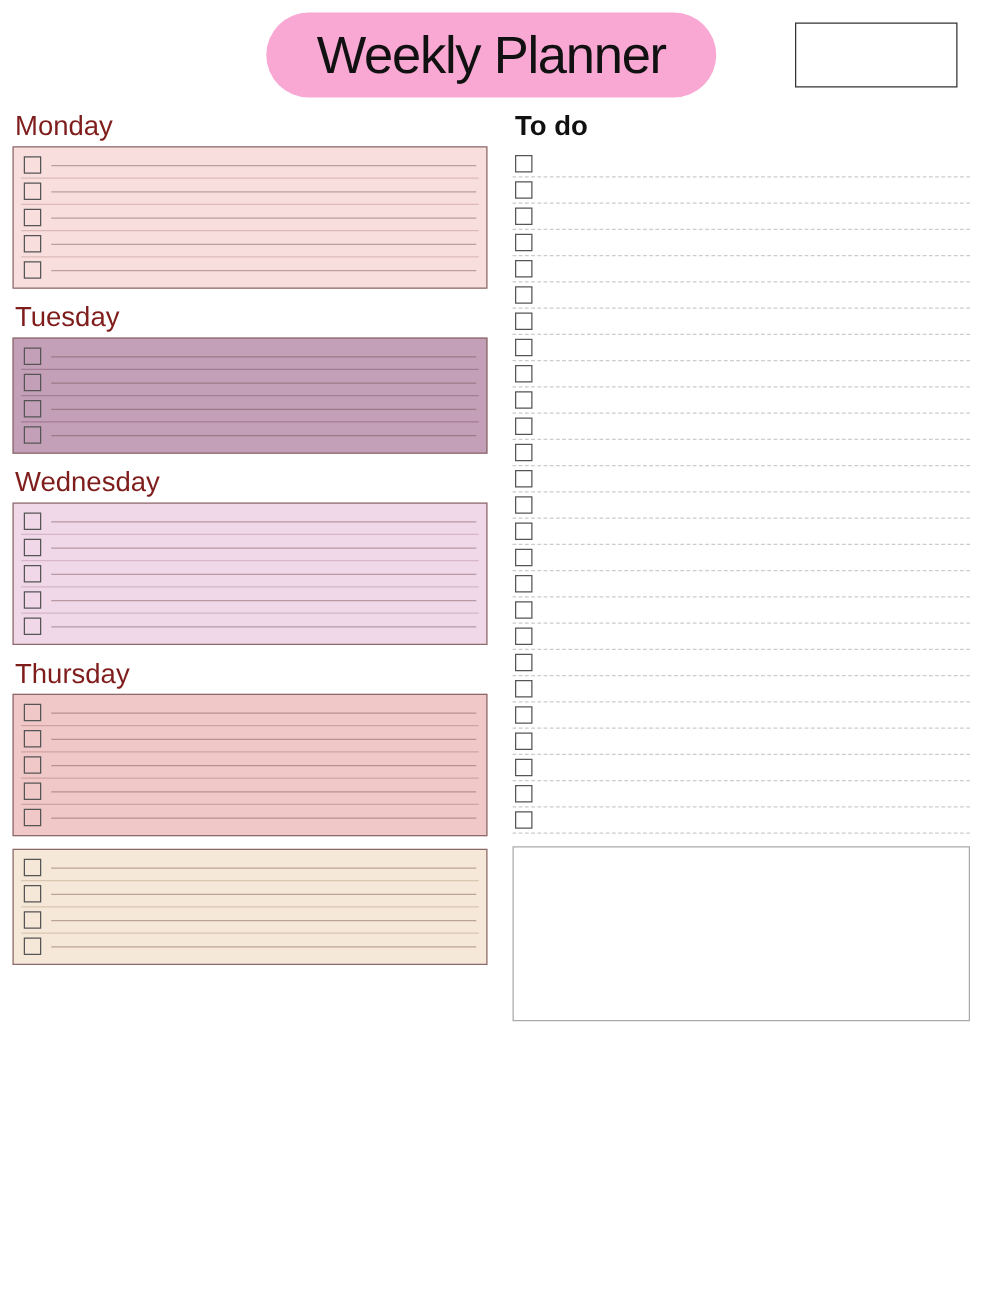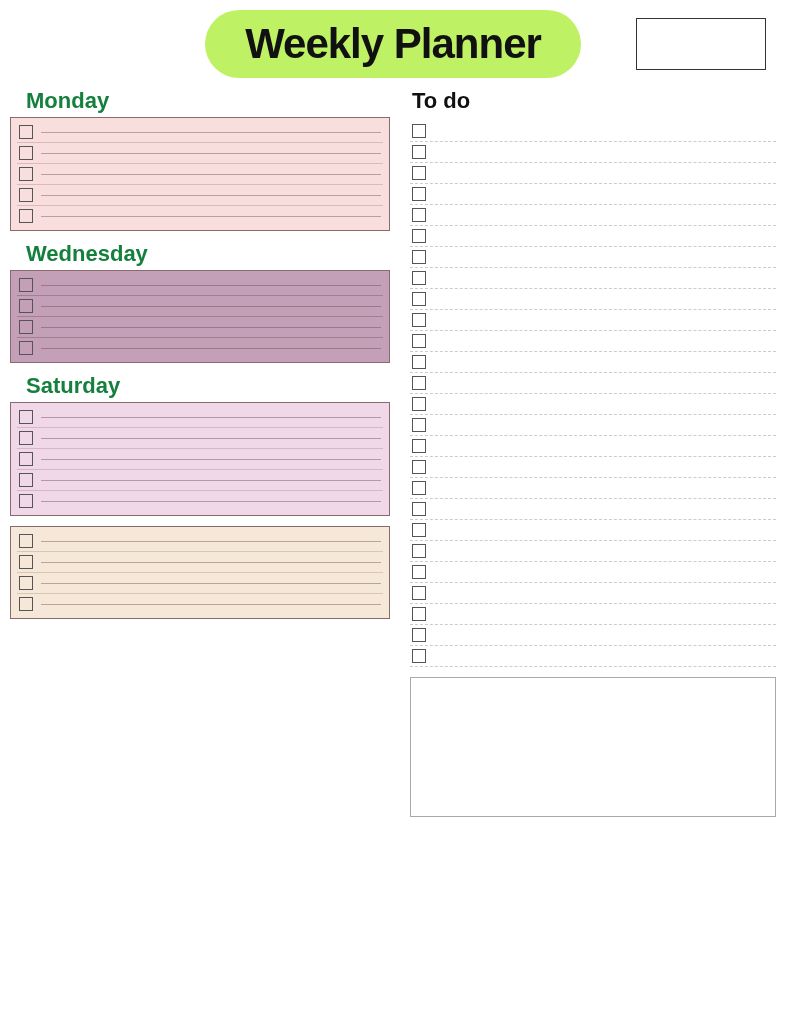--- a/index.html
+++ b/index.html
@@ -16,25 +16,25 @@
     .header {
       display: flex;
       align-items: center;
       justify-content: center;
       padding: 10px 20px;
       position: relative;
       height: 88px;
     }
 
     .title-bubble {
-      background: #bef264;
+      background: #f9a8d4;
       border-radius: 40px;
       padding: 10px 40px;
       font-size: 42px;
-      font-weight: 700;
+      font-weight: 400;
       color: #111;
       letter-spacing: -1px;
     }
 
     .date-box {
       position: absolute;
       right: 20px;
       top: 18px;
       width: 130px;
       height: 52px;
@@ -61,25 +61,24 @@
       padding-left: 10px;
     }
 
     
     .day-section {
       margin-bottom: 10px;
     }
 
     .day-label {
       font-size: 22px;
-      font-weight: bold;
-      color: #15803d;
+      font-weight: normal;
+      color: #7f1d1d;
       margin-bottom: 3px;
       padding-left: 2px;
-      margin-left: 14px;
     }
 
     .day-box {
       border: 1.5px solid #8a6a6a;
       padding: 4px 6px;
     }
 
     .day-row {
       display: flex;
       align-items: center;
@@ -196,21 +195,21 @@
             <span class="row-line"></span>
           </div>
         <div class="day-row">
             <span class="checkbox"></span>
             <span class="row-line"></span>
           </div>
       </div>
     </div>
 
     <div class="day-section">
-      <div class="day-label">Wednesday</div>
+      <div class="day-label">Tuesday</div>
       <div class="day-box tuesday-box">
         <div class="day-row">
             <span class="checkbox"></span>
             <span class="row-line"></span>
           </div>
         <div class="day-row">
             <span class="checkbox"></span>
             <span class="row-line"></span>
           </div>
         <div class="day-row">
@@ -218,21 +217,21 @@
             <span class="row-line"></span>
           </div>
         <div class="day-row">
             <span class="checkbox"></span>
             <span class="row-line"></span>
           </div>
       </div>
     </div>
 
     <div class="day-section">
-      <div class="day-label">Saturday</div>
+      <div class="day-label">Wednesday</div>
       <div class="day-box wednesday-box">
         <div class="day-row">
             <span class="checkbox"></span>
             <span class="row-line"></span>
           </div>
         <div class="day-row">
             <span class="checkbox"></span>
             <span class="row-line"></span>
           </div>
         <div class="day-row">
@@ -243,20 +242,45 @@
             <span class="checkbox"></span>
             <span class="row-line"></span>
           </div>
         <div class="day-row">
             <span class="checkbox"></span>
             <span class="row-line"></span>
           </div>
       </div>
     </div>
 
+    <div class="day-section">
+      <div class="day-label">Thursday</div>
+      <div class="day-box thursday-box">
+        <div class="day-row">
+            <span class="checkbox"></span>
+            <span class="row-line"></span>
+          </div>
+        <div class="day-row">
+            <span class="checkbox"></span>
+            <span class="row-line"></span>
+          </div>
+        <div class="day-row">
+            <span class="checkbox"></span>
+            <span class="row-line"></span>
+          </div>
+        <div class="day-row">
+            <span class="checkbox"></span>
+            <span class="row-line"></span>
+          </div>
+        <div class="day-row">
+            <span class="checkbox"></span>
+            <span class="row-line"></span>
+          </div>
+      </div>
+    </div>
 
     <div class="day-section">
       <div class="day-box friday-box">
         <div class="day-row">
             <span class="checkbox"></span>
             <span class="row-line"></span>
           </div>
         <div class="day-row">
             <span class="checkbox"></span>
             <span class="row-line"></span>

